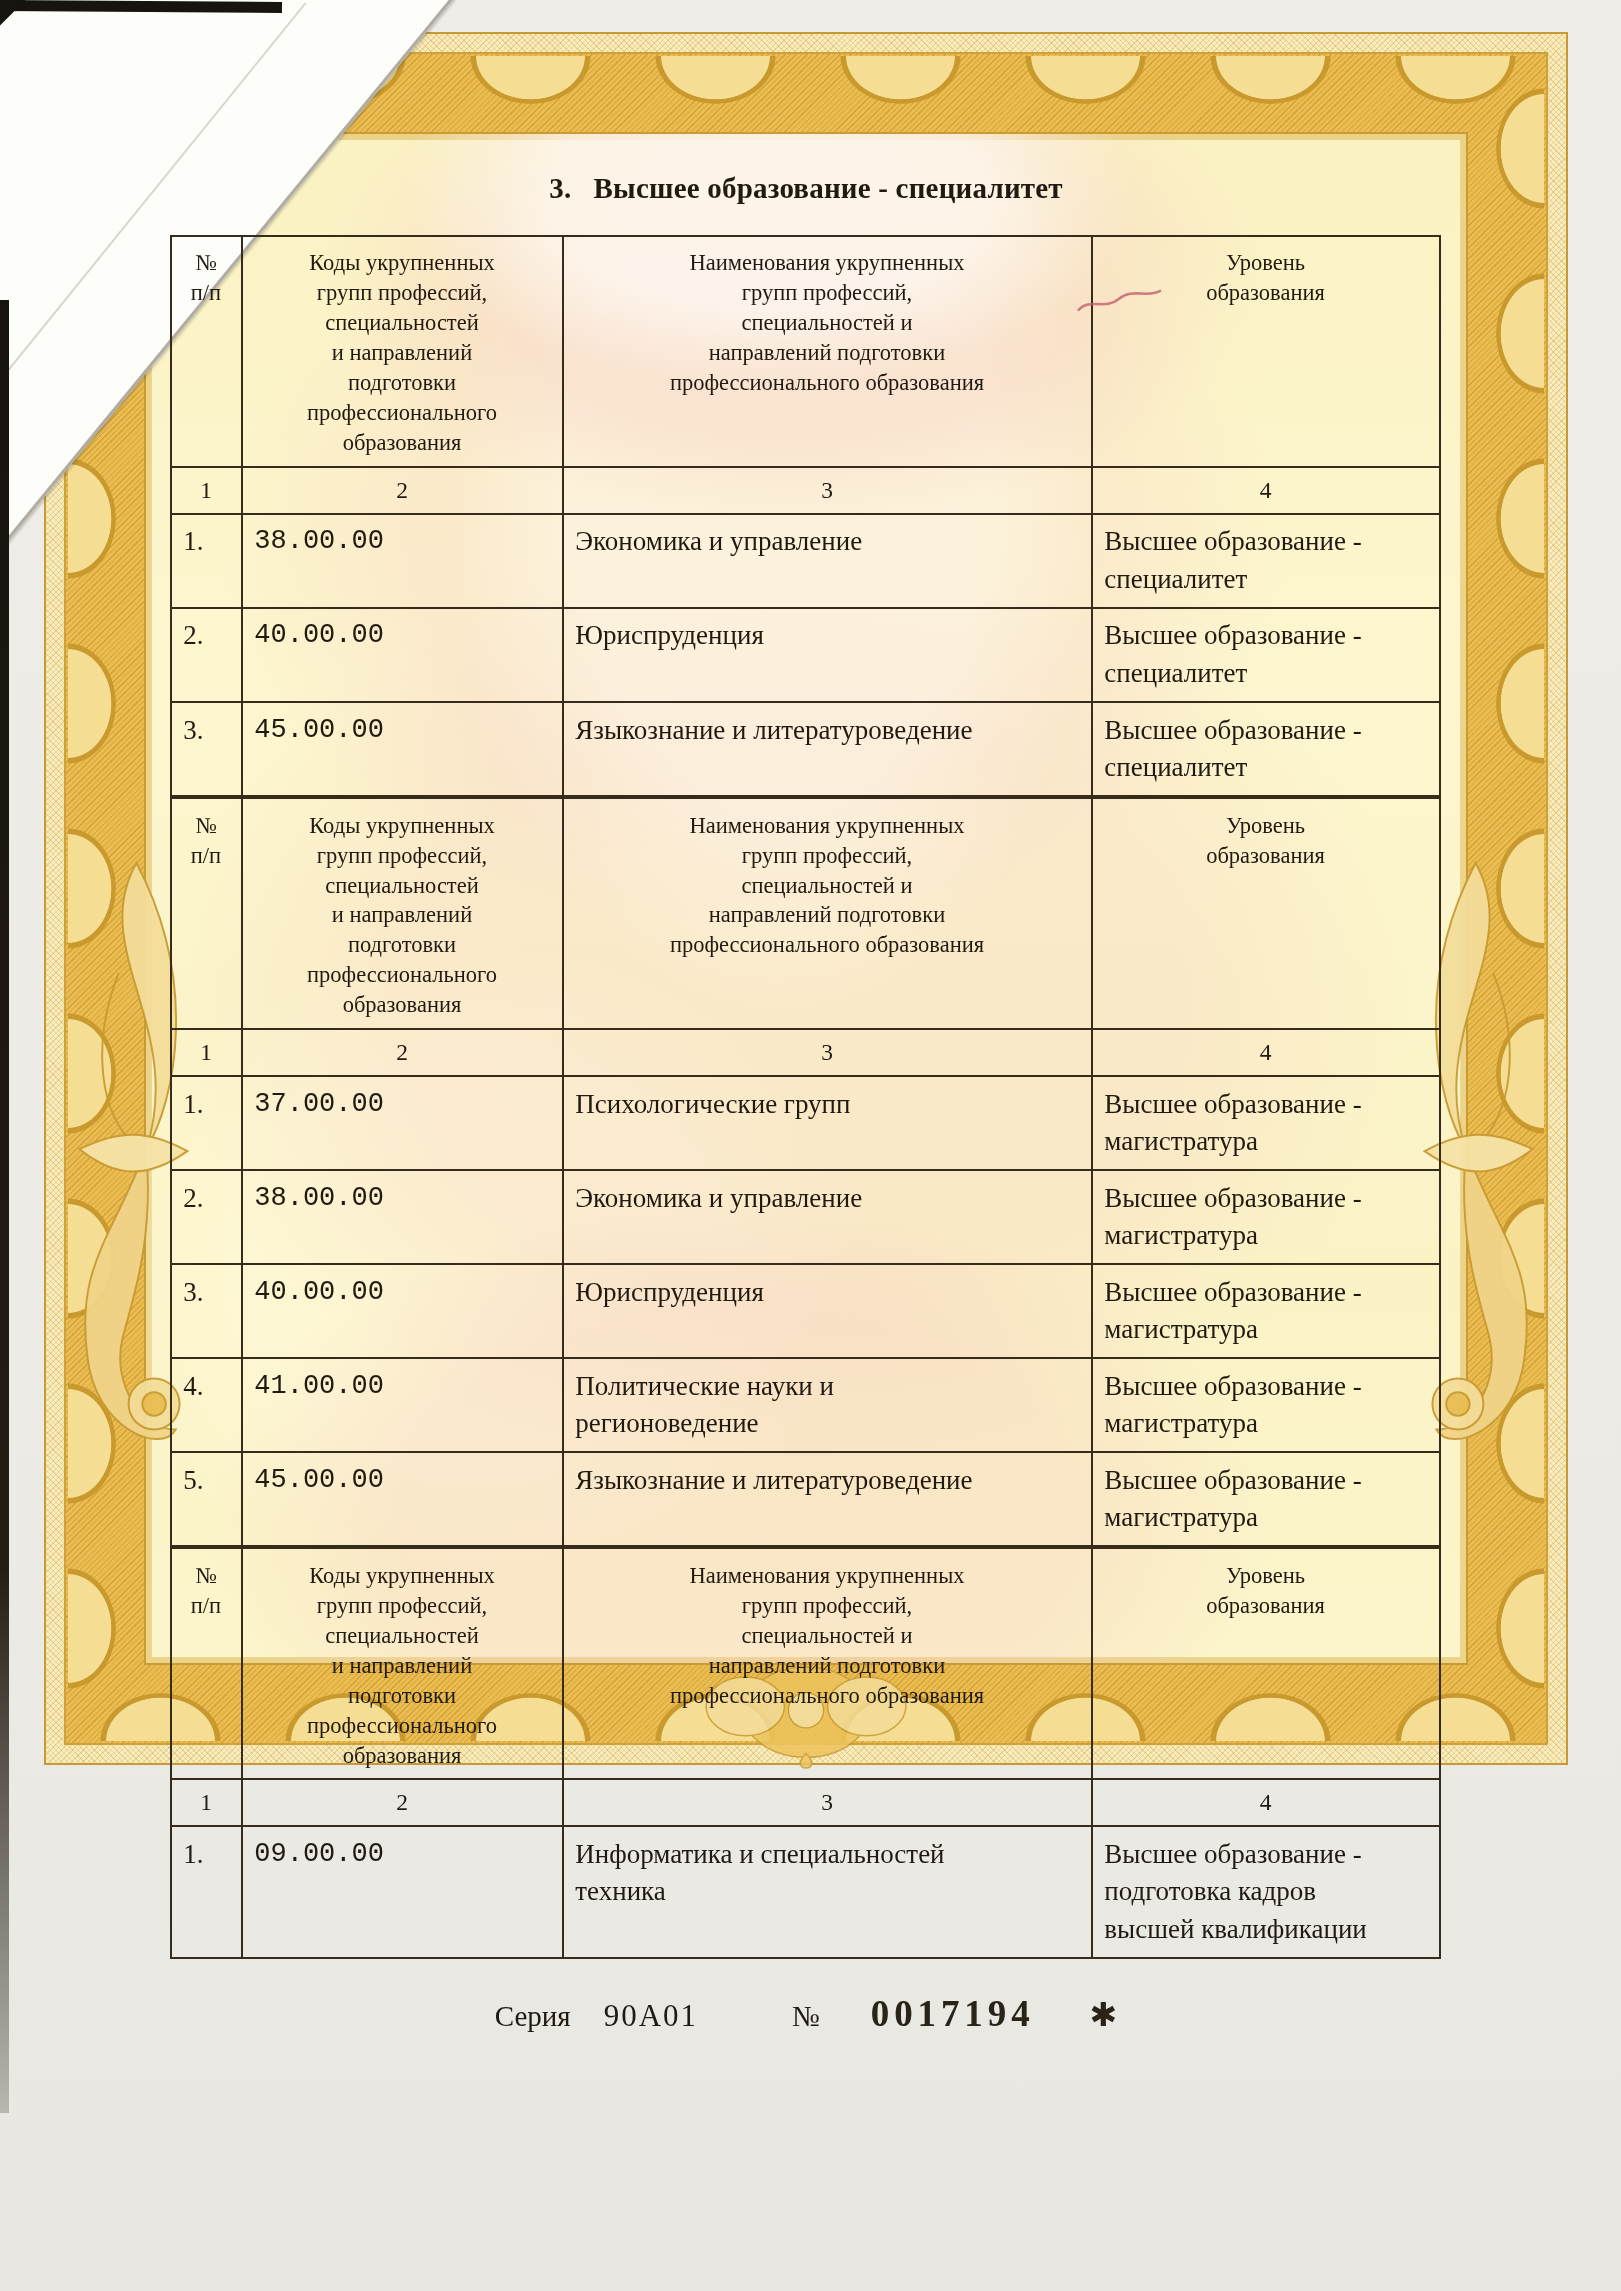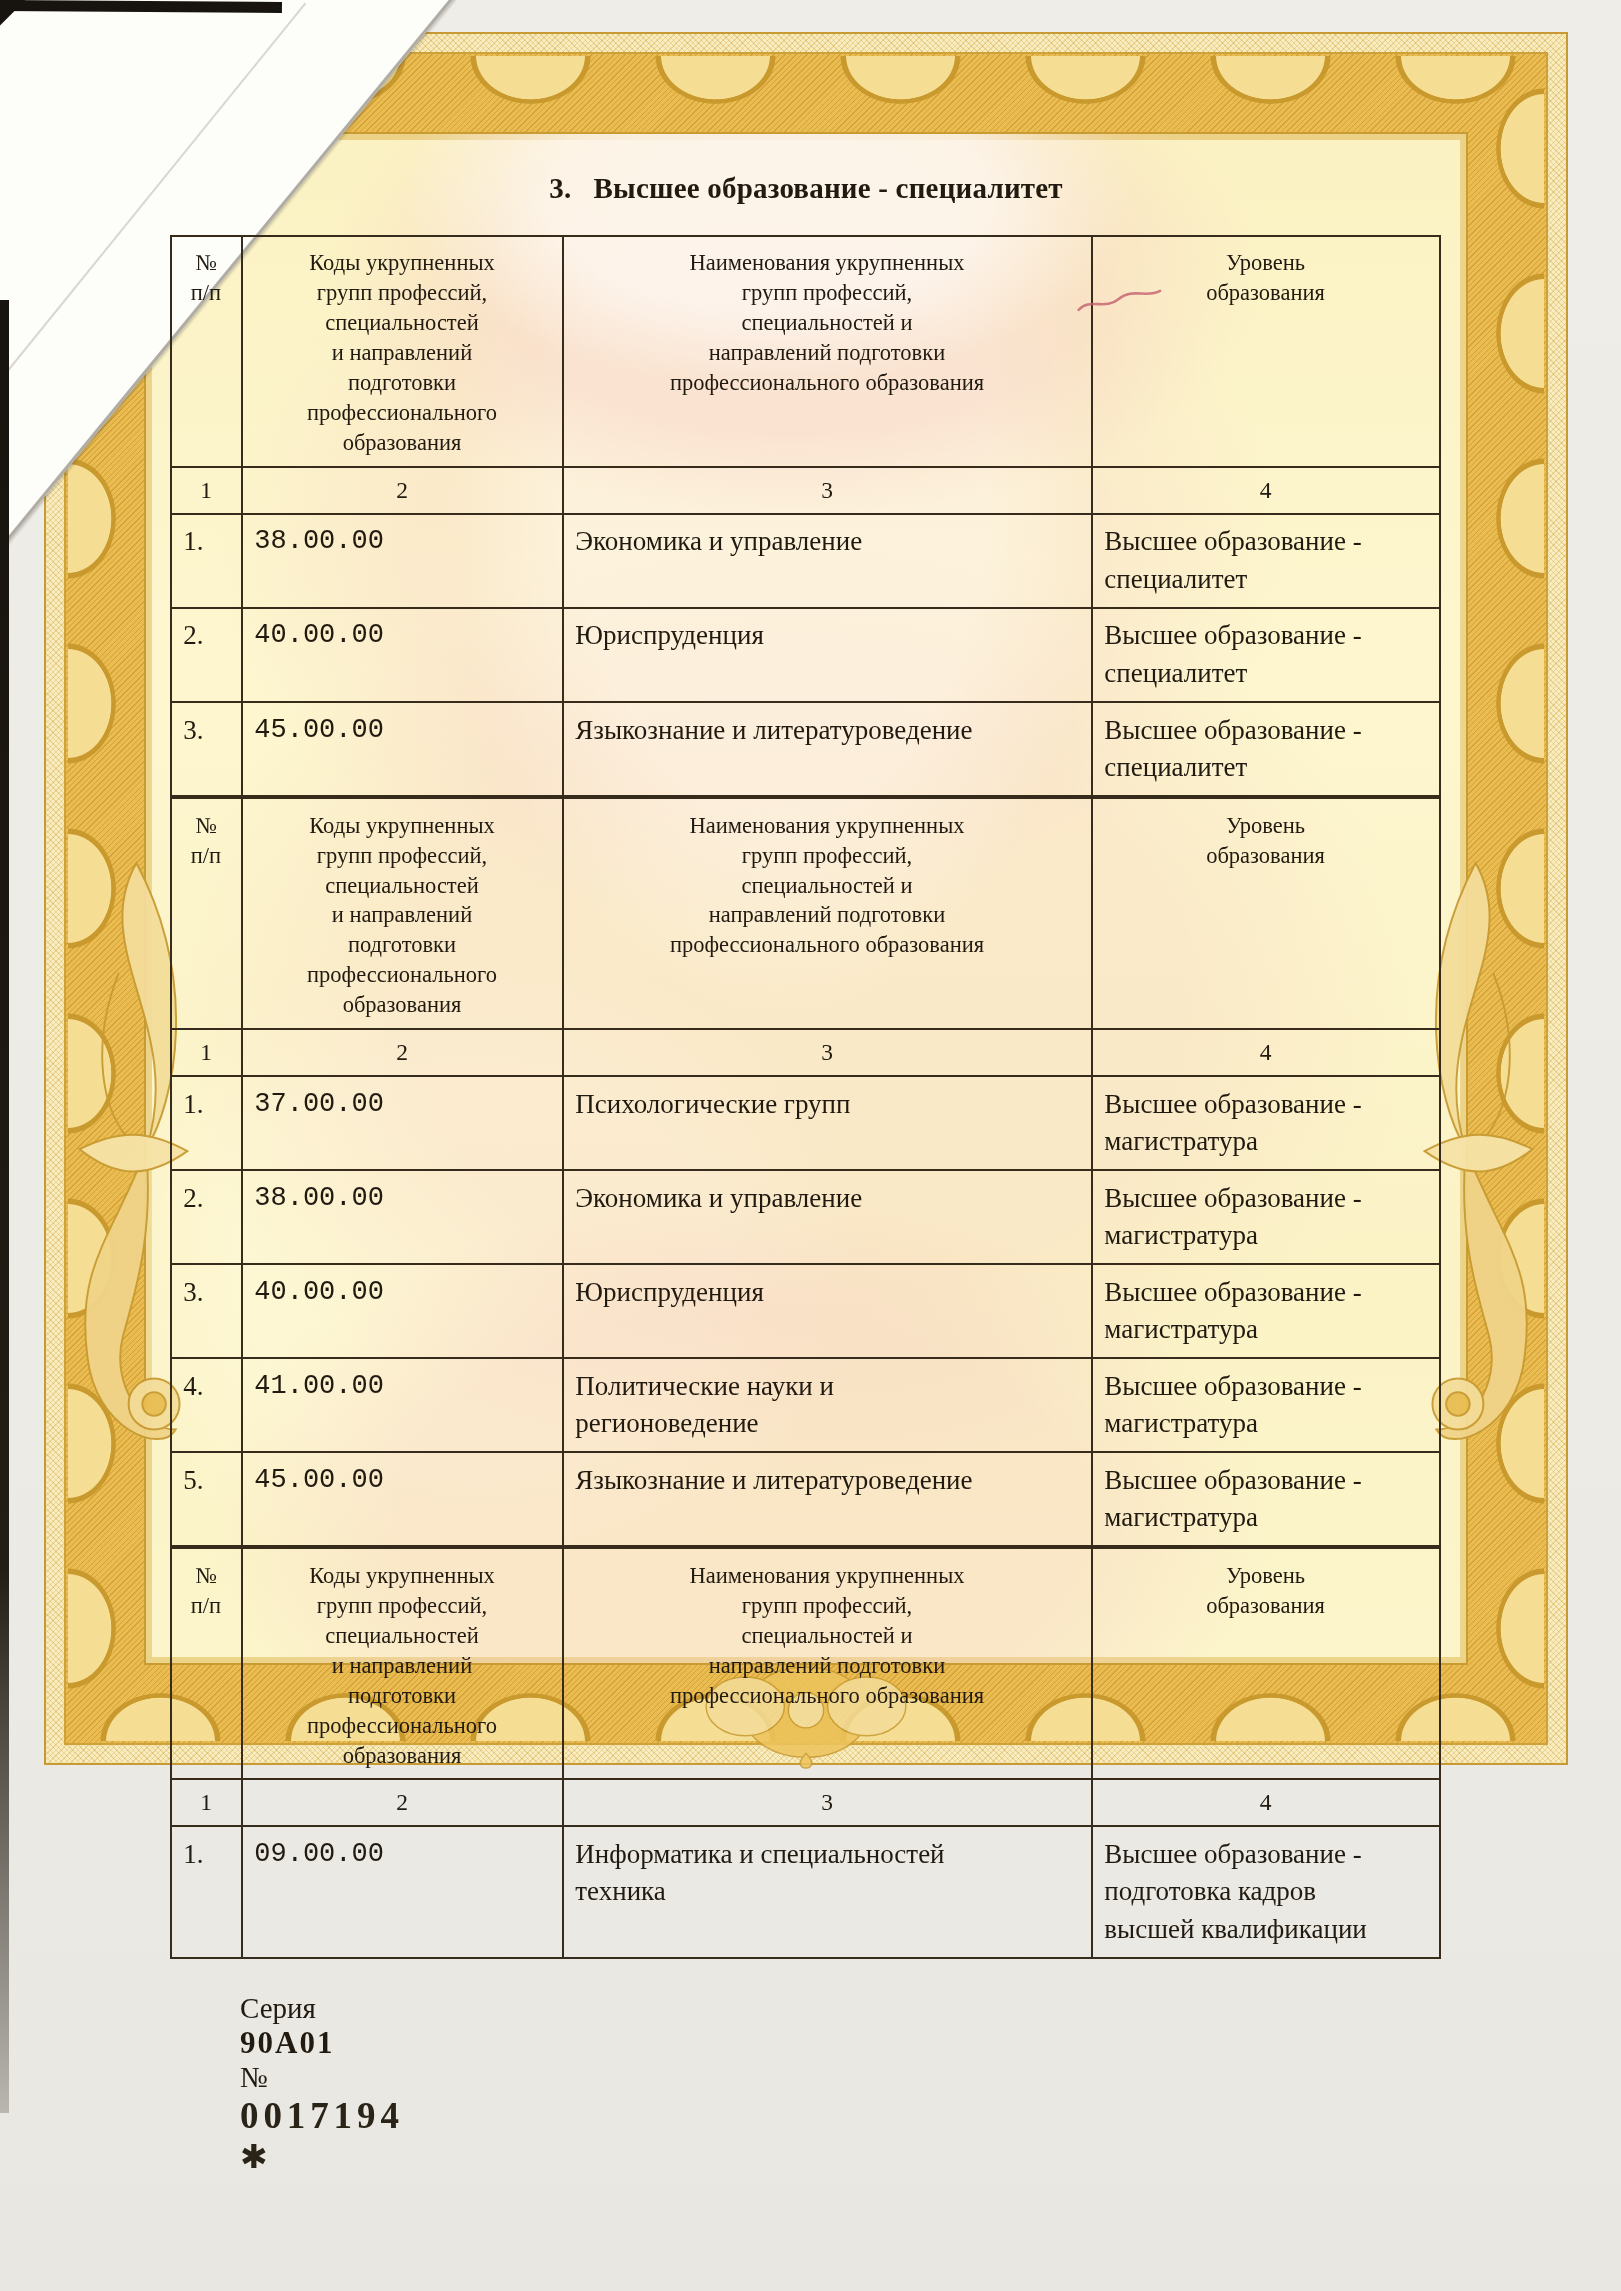--- a/index.html
+++ b/index.html
@@ -71,23 +71,23 @@
   tbody.nums td{text-align:center;font-size:23.5px;height:41px;padding:2px;vertical-align:middle;}
   tbody.rows td{font-size:27px;vertical-align:top;padding:8.8px 11.8px;line-height:1.38;}
   td.c0{padding-left:14.7px;}
   td.c1{padding-left:18.6px;font-family:Liberation Mono, monospace;}
   td.c2{padding-left:18.6px;margin-top:29px;}
   td.c3{padding-left:16.7px;}
   .s3 tbody.rows tr{height:74px;}
   .s4 tbody.rows tr{height:78px;}
   .s5 tbody.rows tr{height:112px;}
   
-  .serial{display:flex;justify-content:center;align-items:baseline;margin-top:33px;position:relative;z-index:2;flex-direction:column;}
+  .serial{display:flex;justify-content:center;align-items:baseline;margin-top:33px;position:relative;z-index:2;}
   .serial .lbl{font-size:29px;}
-  .serial .series{font-size:31px;font-weight:bold;margin-left:33px;letter-spacing:2px;}
+  .serial .series{font-size:31px;font-weight:normal;margin-left:33px;letter-spacing:2px;}
   .serial .no{font-size:29px;margin-left:94px;}
   .serial .digits{font-size:37px;font-weight:bold;margin-left:51px;letter-spacing:4.9px;color:#2a2418;}
   .serial .star{font-size:33px;margin-left:55px;color:#2a2418;}
   
   .orn{position:absolute;z-index:1;opacity:.95;}
   .orn.left{left:15.7px;top:823px;}
   .orn.right{right:15.7px;top:823px;transform:scaleX(-1);}
   .orn.bottom{left:50%;bottom:-15.7px;transform:translateX(-50%);}
   .squiggle{position:absolute;left:929px;top:155px;z-index:3;transform:rotate(-7deg);opacity:.8;}
 </style>

